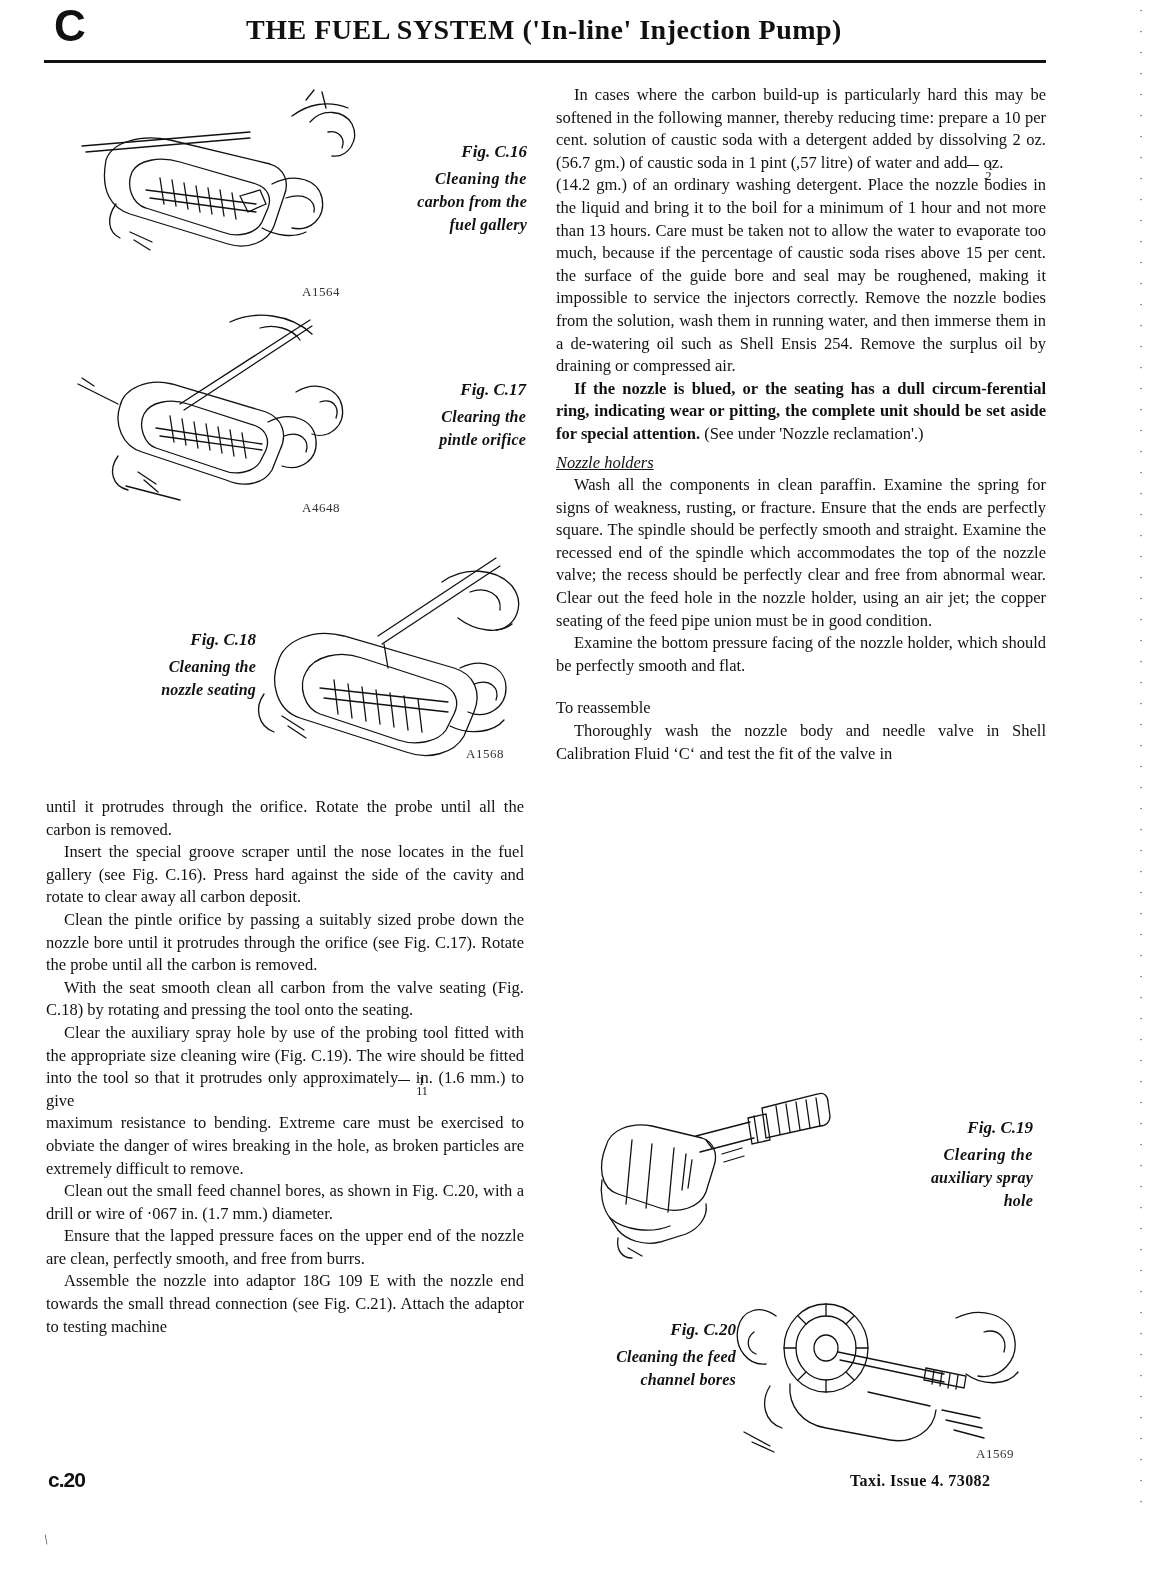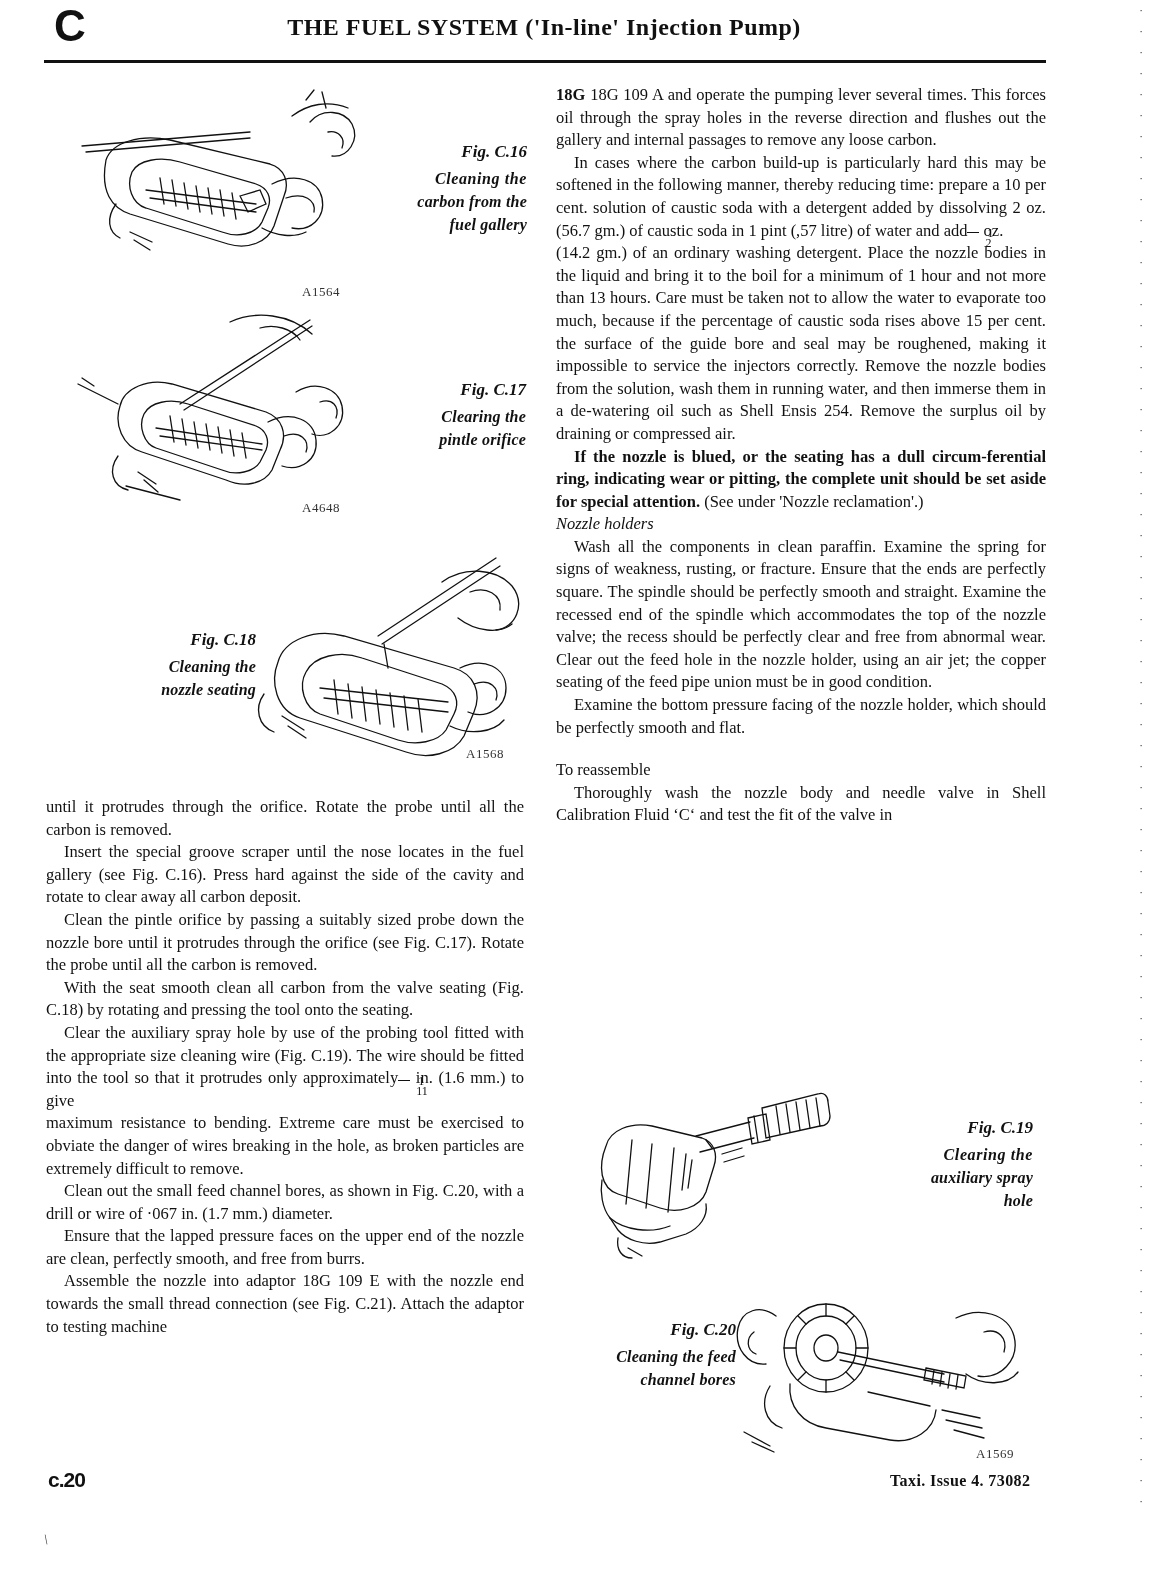--- a/index.html
+++ b/index.html
@@ -35,21 +35,21 @@
     line-height: 44px;
   }
   .header-title {
     position: absolute;
     left: 0;
     top: 6px;
     width: 1000px;
     text-align: center;
     font-family: "Liberation Serif", serif;
     font-weight: bold;
-    font-size: 24px;
+    font-size: 28px;
     letter-spacing: 0.5px;
   }
   .header-rule {
     position: absolute;
     left: 44px;
     top: 60px;
     width: 1002px;
     height: 3px;
     background: #111;
   }
@@ -91,20 +91,22 @@
     text-align: justify;
     text-justify: inter-word;
     font-size: 16.5px;
     line-height: 22.6px;
     text-indent: 18px;
   }
   p.body.noindent { text-indent: 0; }
   p.sub {
     font-style: italic;
     text-indent: 0;
+    margin-top: 6px;
+    text-decoration: underline;
   }
 
   
   .caption {
     position: absolute;
     text-align: right;
     font-family: "Liberation Serif", serif;
   }
   .cap-fig {
     font-style: italic;
@@ -146,21 +148,20 @@
     letter-spacing: -1px;
   }
   .footer-right {
     position: absolute;
     left: 850px;
     top: 1472px;
     font-family: "Liberation Serif", serif;
     font-weight: bold;
     font-size: 16px;
     letter-spacing: 0.4px;
-    margin-left: 40px;
   }
   .corner-mark {
     position: absolute;
     left: 44px;
     top: 1532px;
     font-size: 14px;
     color: #333;
     transform: rotate(8deg);
   }
 
@@ -399,21 +400,20 @@
     <p class="body">Clean the pintle orifice by passing a suitably sized probe down the nozzle bore until it protrudes through the orifice (see Fig. C.17). Rotate the probe until all the carbon is removed.</p>
     <p class="body">With the seat smooth clean all carbon from the valve seating (Fig. C.18) by rotating and pressing the tool onto the seating.</p>
     <p class="body"><span>Clear the auxiliary spray hole by use of the  probing tool fitted with the appropriate size cleaning wire  (Fig. C.19). The wire should be fitted into the tool so that it protrudes only approximately</span><span class="frac"><span class="num">1</span><span class="bar"></span><span class="den">11</span></span><span> in. (1.6 mm.) to give</span></p>
     <p class="body noindent">maximum resistance to bending. Extreme care must  be exercised to obviate the danger of wires breaking  in the hole, as broken particles are extremely difficult to  remove.</p>
     <p class="body">Clean out the small feed channel bores, as shown in Fig. C.20, with a drill or wire of ·067 in. (1.7 mm.) diameter.</p>
     <p class="body">Ensure that the lapped pressure faces on the upper end of the nozzle are clean, perfectly smooth, and free from burrs.</p>
     <p class="body">Assemble the nozzle into adaptor 18G 109 E with the nozzle end towards the small thread connection (see Fig. C.21). Attach the adaptor to testing machine</p>
   </div>
 
   <div class="col-right">
-    <p class="body noindent"><b>18G</b> <span>18G 109 A and operate the pumping lever several times. This forces oil through the spray holes in the reverse direction and flushes out the gallery and internal passages to remove any loose carbon.</span></p>
     <p class="body"><span>In cases where the carbon build-up is particularly hard this may be softened in the following manner, thereby reducing time: prepare a 10 per cent. solution of caustic soda with a detergent added by dissolving 2 oz. (56.7 gm.) of caustic soda in 1 pint (,57 litre) of water and add</span><span class="frac"><span class="num">1</span><span class="bar"></span><span class="den">2</span></span><span> oz.</span></p>
     <p class="body noindent">(14.2 gm.) of an ordinary washing detergent. Place the nozzle bodies in the liquid and bring it to the boil for a minimum of 1 hour and not more than 13 hours. Care must be taken not to allow the water to evaporate too much, because if the percentage of caustic soda rises above 15 per cent. the surface of the guide bore and seal may be roughened, making it impossible to service the injectors correctly. Remove the nozzle bodies from the solution, wash them in running water, and then immerse them in a de-watering oil such as Shell Ensis 254. Remove the surplus oil by draining or compressed air.</p>
     <p class="body"><b>If the nozzle is blued, or the seating has a dull circum-ferential ring, indicating wear or pitting, the complete unit should  be  set  aside  for  special  attention.</b><span> (See under 'Nozzle reclamation'.)</span></p>
     <p class="body sub">Nozzle holders</p>
     <p class="body">Wash all the components in clean paraffin. Examine the spring for signs of weakness, rusting, or fracture. Ensure that the ends are perfectly square. The spindle should be perfectly smooth and straight. Examine the recessed end of the spindle which accommodates the top of the nozzle valve; the recess should be perfectly clear and free from abnormal wear. Clear out the feed hole in the nozzle holder, using an air jet; the copper seating of the feed pipe union must be in good condition.</p>
     <p class="body">Examine the bottom pressure facing of the nozzle holder, which should be perfectly smooth and flat.</p>
     <p class="body" style="text-indent:0; margin-top:20px;">To reassemble</p>
     <p class="body">Thoroughly wash the nozzle body and needle valve in Shell Calibration Fluid ʻCʻ and test the fit of the valve in</p>
   </div>
 

